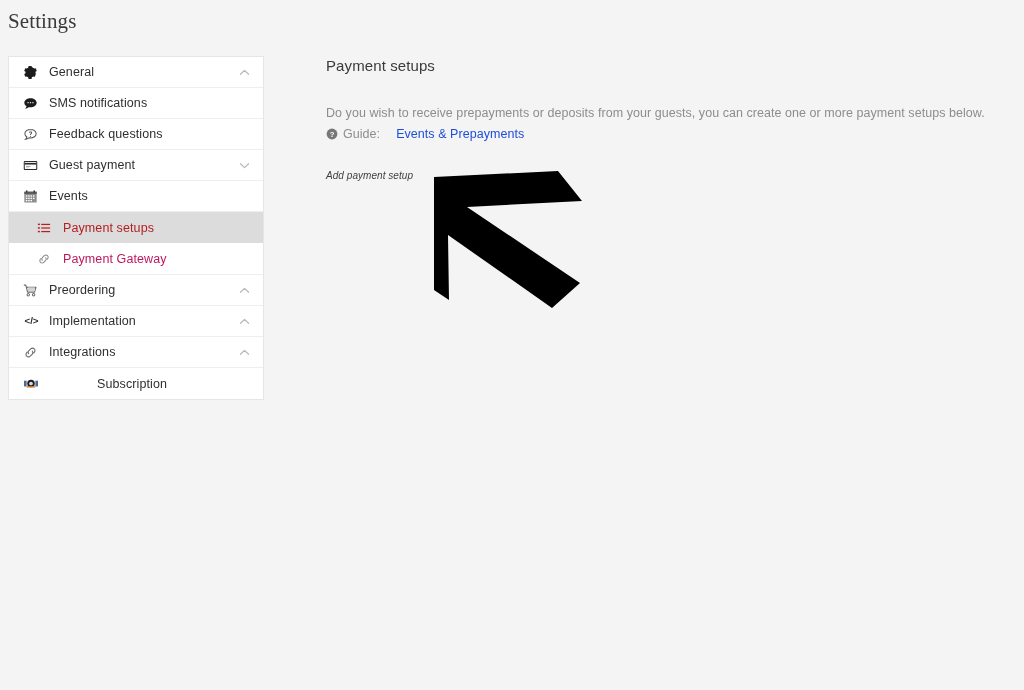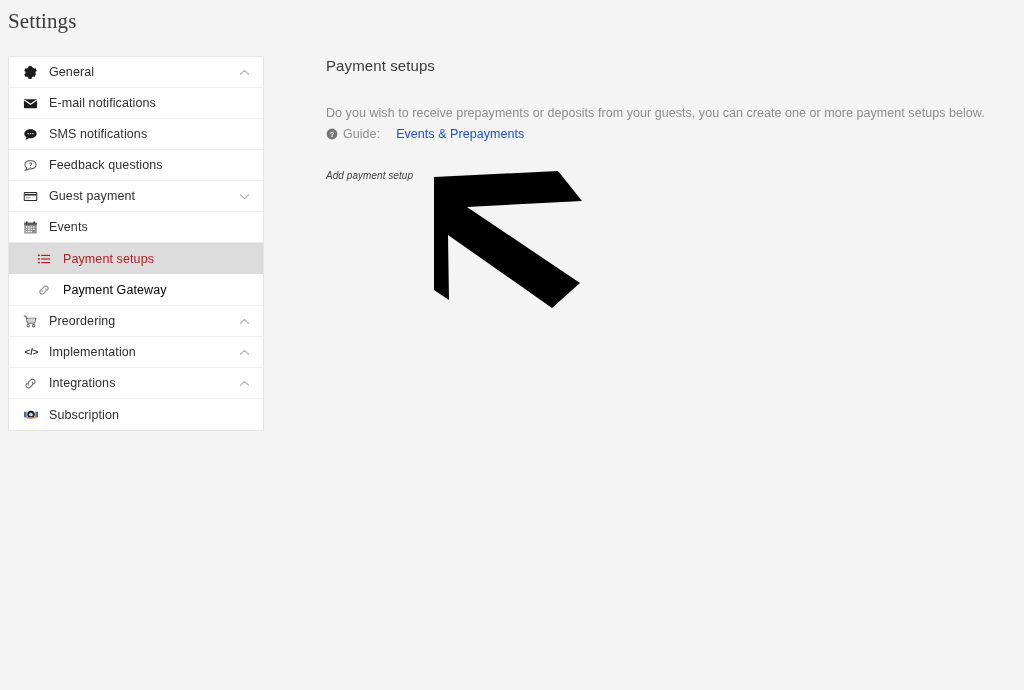--- a/index.html
+++ b/index.html
@@ -43,21 +43,21 @@
     position: relative;
     display: flex;
     align-items: center;
     height: 31px;
     padding: 0 12px 0 14px;
     box-sizing: border-box;
     border-bottom: 1px solid #eeeeee;
     background: #ffffff;
     cursor: pointer;
   }
-  .nav-item:last-child { border-bottom: none; }
+  .nav-item:last-child { border-bottom: none; gap: 48px; }
   .nav-item .nav-icon {
     width: 19px;
     min-width: 19px;
     height: 19px;
     display: flex;
     align-items: center;
     justify-content: flex-start;
     margin-right: 7px;
   }
   .nav-item .nav-label {
@@ -100,21 +100,21 @@
     justify-content: flex-start;
     margin-right: 8px;
   }
   .sub-item .nav-label {
     font-size: 12.5px;
     font-weight: normal;
     letter-spacing: 0.1px;
     white-space: nowrap;
   }
   .sub-item.active .nav-label { color: #b32024; }
-  .sub-item.muted .nav-label { color: #000000; }
+  .sub-item.muted .nav-label { color: #be185d; }
   .sub-wrap { border-bottom: 1px solid #eeeeee; }
 
   
   .content {
     position: absolute;
     left: 326px;
     top: 56px;
     width: 660px;
   }
   .content-title {
@@ -191,29 +191,20 @@
         </svg>
     </span>
     <span class="nav-label">General</span>
     <span class="chev">
       <svg width="13" height="13" viewBox="0 0 16 16">
           <path d="M3 10.2L8 5.4l5 4.8" fill="none" stroke="#b9b9b9" stroke-width="1.5" stroke-linecap="round" stroke-linejoin="round"></path>
         </svg>
     </span>
   </div>
 
-  <div class="nav-item">
-    <span class="nav-icon">
-      <svg width="15" height="15" viewBox="0 0 16 16">
-          <rect x="1" y="3.5" width="14" height="9.6" rx="0.8" fill="#1c1c1c"></rect>
-          <path d="M1.4 4.2L8 8.9l6.6-4.7" fill="none" stroke="#ffffff" stroke-width="1.3"></path>
-        </svg>
-    </span>
-    <span class="nav-label">E-mail notifications</span>
-  </div>
 
   <div class="nav-item">
     <span class="nav-icon">
       <svg width="15" height="15" viewBox="0 0 16 16">
           <path fill="#1c1c1c" d="M8 2.3c-3.6 0-6.6 2.1-6.6 4.8 0 1.5.9 2.9 2.4 3.8-.2.9-.8 1.9-1.6 2.6 1.5-.2 2.9-.8 3.9-1.6.6.1 1.2.2 1.9.2 3.6 0 6.6-2.2 6.6-4.9S11.6 2.3 8 2.3z"></path>
           <circle cx="5.4" cy="7.1" r="0.75" fill="#ffffff"></circle>
           <circle cx="8" cy="7.1" r="0.75" fill="#ffffff"></circle>
           <circle cx="10.6" cy="7.1" r="0.75" fill="#ffffff"></circle>
         </svg>
     </span>

